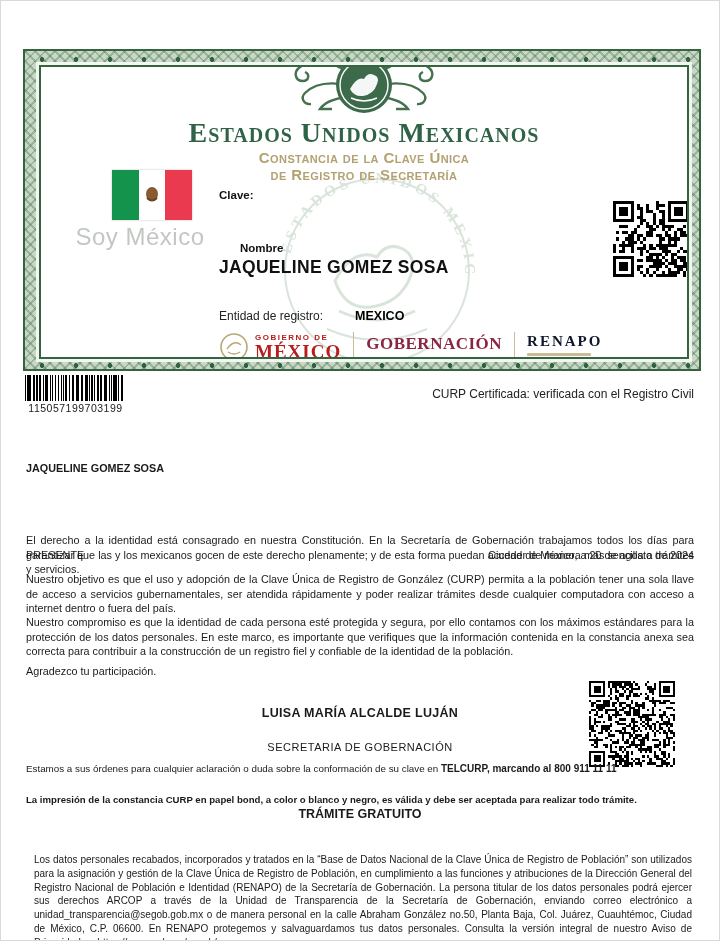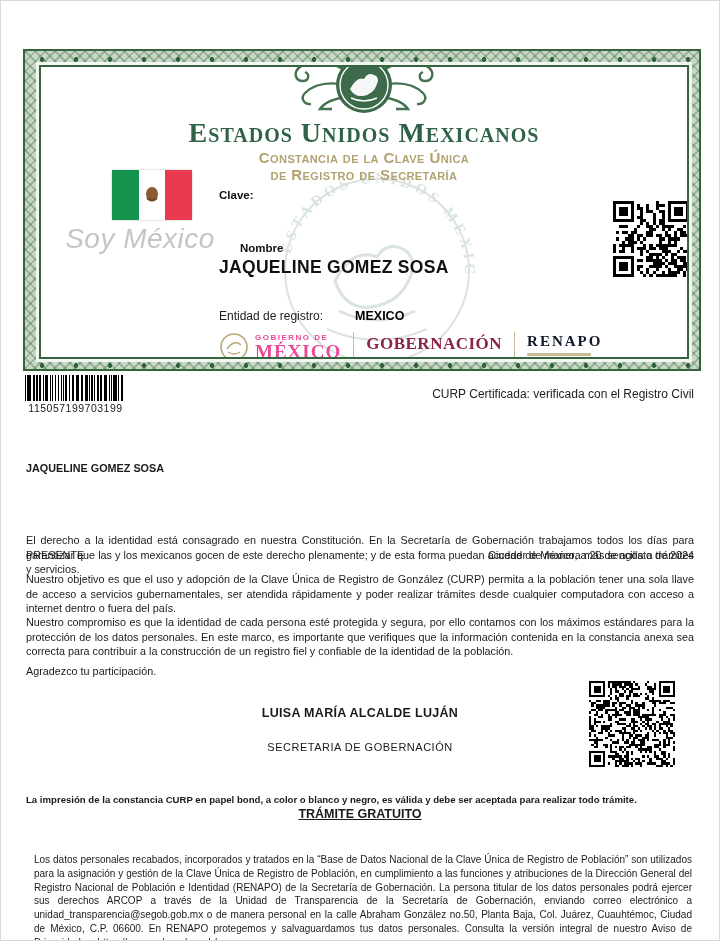--- a/index.html
+++ b/index.html
@@ -31,31 +31,31 @@
     font-size:28px;letter-spacing:1px;color:#2f6247;
   }
   .cert-sub{position:absolute;left:0;width:100%;text-align:center;font-weight:bold;
     font-variant:small-caps;font-size:15px;letter-spacing:.4px;color:#b3a271;}
   .sub1{top:82px;} .sub2{top:99px;}
   .flag{position:absolute;left:71px;top:103px;width:80px;height:50px;
     background:linear-gradient(90deg,#13934b 0 33.3%,#ffffff 33.3% 66.6%,#e93a50 66.6% 100%);
     box-shadow:0 0 2px rgba(0,0,0,.25);}
   .flag svg{position:absolute;left:33px;top:16px;width:14px;height:18px;}
   .soy{position:absolute;left:6px;top:156px;width:186px;text-align:center;
-    font-style:italic;font-size:28px;color:#c3c7c3;letter-spacing:.5px;}
+    font-size:24px;color:#c3c7c3;letter-spacing:.5px;}
   .f-label{position:absolute;left:178px;font-weight:bold;font-size:11.5px;color:#111;}
   .f-value{position:absolute;left:178px;font-weight:bold;font-size:17.5px;color:#111;letter-spacing:.3px;}
   .lbl-clave{top:122px;} .val-clave{top:137px;}
   .lbl-nombre{top:175px;padding-left:21px;} .val-nombre{top:190px;}
   .entidad{position:absolute;left:178px;top:242px;font-size:12px;color:#222;}
   .entidad b{margin-left:32px;font-size:12.5px;color:#000;}
   .qr1{position:absolute;left:572px;top:134px;width:76px;height:76px;}
   .logos{position:absolute;left:178px;top:258px;height:44px;display:flex;align-items:center;}
   .gob-seal{width:30px;height:30px;margin-right:6px;}
-  .gob-txt{line-height:1;color:#ec4899;}
+  .gob-txt{line-height:1;color:#b91c1c;}
   .gob-top{font-size:8px;font-weight:bold;letter-spacing:1.5px;}
   .gob-main{font-family:"Liberation Serif",serif;font-size:19px;font-weight:bold;letter-spacing:1px;}
   .logo-div{width:1px;height:30px;background:#c9bc96;margin:0 12px;}
   .gobernacion{font-family:"Liberation Serif",serif;font-size:17px;font-weight:bold;color:#8c2544;letter-spacing:.5px;}
   .renapo{font-family:"Liberation Serif",serif;font-size:15px;font-weight:bold;color:#0f172a;letter-spacing:2px;}
   .sub-bar{height:2.5px;background:#c9bc96;margin-top:3px;border-radius:1px;}
   
   .barcode{position:absolute;left:24px;top:374px;width:101px;height:26px;}
   .barcode-num{position:absolute;left:24px;top:401px;width:101px;text-align:center;font-size:10.5px;letter-spacing:.5px;color:#222;}
   .cert-note{position:absolute;right:25px;top:386px;font-size:12px;color:#222;}
@@ -64,21 +64,21 @@
   .presente-row{position:absolute;left:25px;right:25px;top:512px;display:flex;justify-content:space-between;font-size:10.8px;margin-top:36px;}
   .para{position:absolute;left:25px;right:25px;text-align:justify;font-size:10.8px;line-height:14.5px;color:#1b1b1b;}
   .p1{top:532px;} .p2{top:571px;} .p3{top:614px;}
   .thanks{position:absolute;left:25px;top:664px;font-size:10.8px;}
   .signer{position:absolute;left:0;width:100%;top:705px;text-align:center;font-size:12.5px;font-weight:bold;letter-spacing:.3px;}
   .signer-title{position:absolute;left:0;width:100%;top:740px;text-align:center;font-size:11px;letter-spacing:.5px;}
   .qr2{position:absolute;left:588px;top:680px;width:86px;height:86px;}
   .contact{position:absolute;left:25px;right:25px;top:762px;font-size:9.8px;}
   .contact b{font-size:10px;}
   .print-notice{position:absolute;left:25px;right:25px;top:793px;font-size:9.6px;font-weight:bold;}
-  .free{position:absolute;left:0;width:100%;top:806px;text-align:center;font-size:12.5px;font-weight:bold;text-decoration:underline;}
+  .free{position:absolute;left:0;width:100%;top:806px;text-align:center;font-size:12.5px;font-weight:bold;}
   .privacy{position:absolute;left:33px;right:27px;top:852px;text-align:justify;font-size:10px;line-height:13.8px;color:#1b1b1b;}
   svg{display:block;}
 </style>
 </head>
 <body>
 
 <div class="page">
 
   <div class="cert-frame">
     <div class="cert-inner">
@@ -982,18 +982,21 @@
         <rect fill="#000" x="2" y="2" width="3" height="3"></rect>
         <rect x="30" y="0" width="7" height="7"></rect>
         <rect fill="#fff" x="31" y="1" width="5" height="5"></rect>
         <rect fill="#000" x="32" y="2" width="3" height="3"></rect>
         <rect x="0" y="30" width="7" height="7"></rect>
         <rect fill="#fff" x="1" y="31" width="5" height="5"></rect>
         <rect fill="#000" x="2" y="32" width="3" height="3"></rect>
       </svg>
     </div>
 
+  <div class="contact">
+    <span>Estamos a sus órdenes para cualquier aclaración o duda sobre la conformación de su clave en </span><b>TELCURP, marcando al 800 911 11 11</b>
+  </div>
 
   <div class="print-notice">La impresión de la constancia CURP en papel bond, a color o blanco y negro, es válida y debe ser aceptada para realizar todo trámite.</div>
   <div class="free">TRÁMITE GRATUITO</div>
   <div class="privacy">Los datos personales recabados, incorporados y tratados en la “Base de Datos Nacional de la Clave Única de Registro de Población” son utilizados para la asignación y gestión de la Clave Única de Registro de Población, en cumplimiento a las funciones y atribuciones de la Dirección General del Registro Nacional de Población e Identidad (RENAPO) de la Secretaría de Gobernación. La persona titular de los datos personales podrá ejercer sus derechos ARCOP a través de la Unidad de Transparencia de la Secretaría de Gobernación, enviando correo electrónico a unidad_transparencia@segob.gob.mx  o de manera personal en la calle Abraham González no.50, Planta Baja, Col. Juárez, Cuauhtémoc, Ciudad de México, C.P. 06600. En RENAPO protegemos y salvaguardamos tus datos personales. Consulta la versión integral de nuestro Aviso de Privacidad en https://www.gob.mx/segob/renapo</div>
 
 </div>
 
 </body></html>

